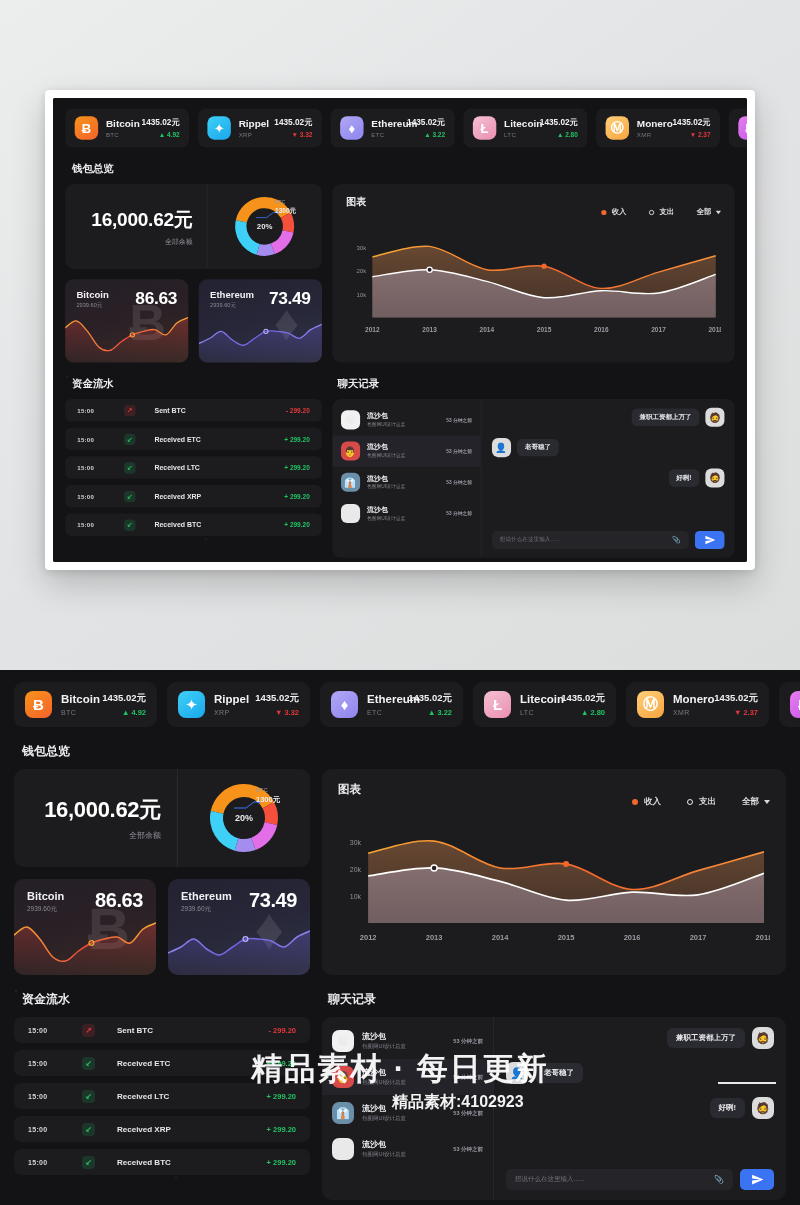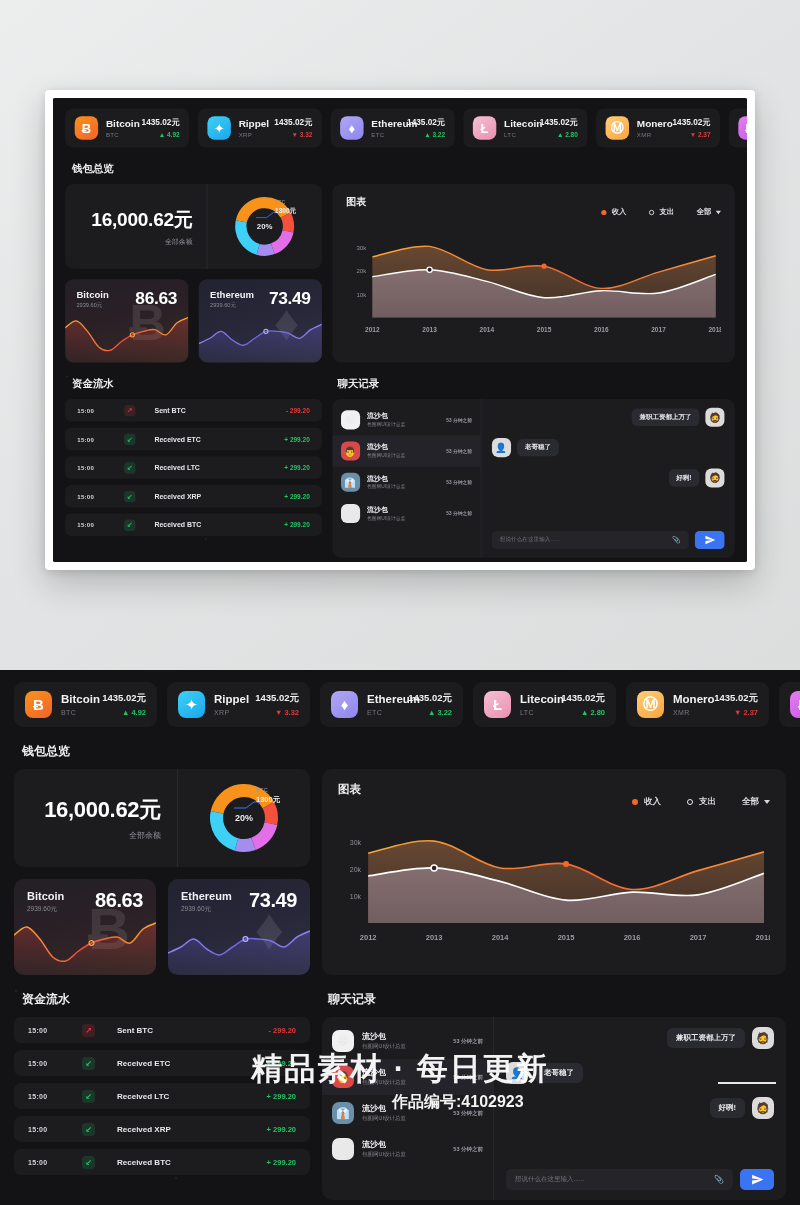--- a/index.html
+++ b/index.html
@@ -826,16 +826,16 @@
               </div>
             </div>
           </div>
         </div>
       </div>
   </div>
 
   <div class="wm wm-main">
     <span class="wm-slogan">精品素材 · 每日更新</span>
   </div>
-  <div class="wm wm-id">作品编号:4102923</div>
+  <div class="wm wm-id">精品素材:4102923</div>
   <div class="wm wm-rule"></div>
 
 </div>
 
 </body></html>

